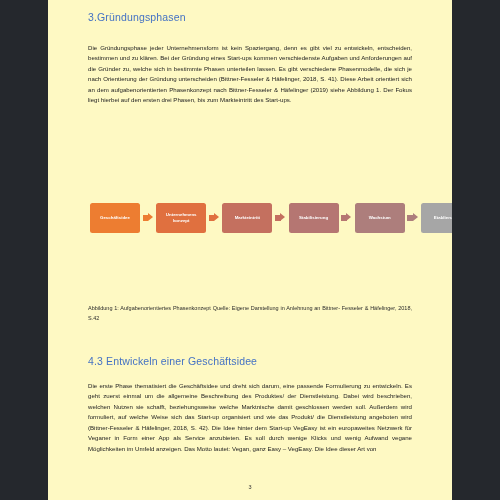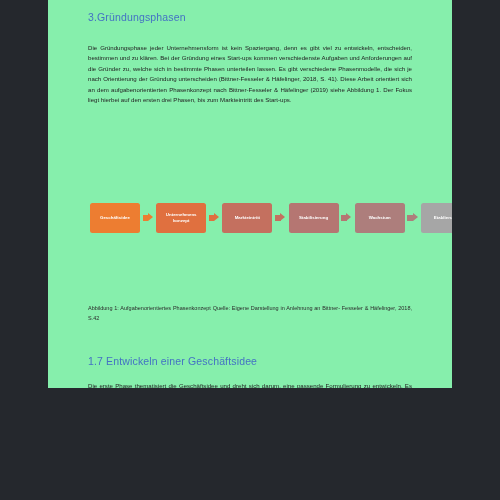--- a/index.html
+++ b/index.html
@@ -15,22 +15,22 @@
     position: relative;
     width: 500px;
     height: 500px;
     background: #25282d;
   }
   #page {
     position: absolute;
     left: 48px;
     top: 0;
     width: 404px;
-    height: 388px;
-    background: #86efac;
+    height: 500px;
+    background: #fef9c3;
     overflow: hidden;
   }
   .content {
     position: absolute;
     left: 40px;
     top: 0;
     width: 324px;
     height: 500px;
   }
   h2.heading {
@@ -176,20 +176,20 @@
             <div class="shaft" style="background: rgb(173, 126, 124);"></div>
             <div class="head" style="border-left: 5.4px solid rgb(173, 126, 124);"></div>
           </div>
           <div class="phase-box" style="background: rgb(166, 166, 166); width: 50px; flex: 0 0 50px;">
             <span style="white-space: pre-line;">Etablierung</span>
           </div>
         </div>
 
       <p id="caption">Abbildung 1: Aufgabenorientiertes Phasenkonzept Quelle: Eigene Darstellung in Anlehnung an Bittner- Fesseler &amp; Häfelinger, 2018, S.42</p>
 
-      <h2 class="heading" id="h-geschaeftsidee">1.7 Entwickeln einer Geschäftsidee</h2>
+      <h2 class="heading" id="h-geschaeftsidee">4.3 Entwickeln einer Geschäftsidee</h2>
 
       <p class="body" id="para-2">Die erste Phase thematisiert die Geschäftsidee und dreht sich darum, eine passende Formulierung zu entwickeln. Es geht zuerst einmal um die allgemeine Beschreibung des Produktes/ der Dienstleistung. Dabei wird beschrieben, welchen Nutzen sie schafft, beziehungsweise welche Marktnische damit geschlossen werden soll. Außerdem wird formuliert, auf welche Weise sich das Start-up organisiert und wie das Produkt/ die Dienstleistung angeboten wird (Bittner-Fesseler &amp; Häfelinger, 2018, S. 42).  Die Idee hinter dem Start-up VegEasy ist ein europaweites Netzwerk für Veganer in Form einer App als Service anzubieten. Es soll durch wenige Klicks und wenig Aufwand vegane Möglichkeiten im Umfeld anzeigen. Das Motto lautet: Vegan, ganz Easy – VegEasy. Die Idee dieser Art von</p>
 
       <div id="page-number">3</div>
     </div>
   </div>
 </div>
 
 </body></html>

